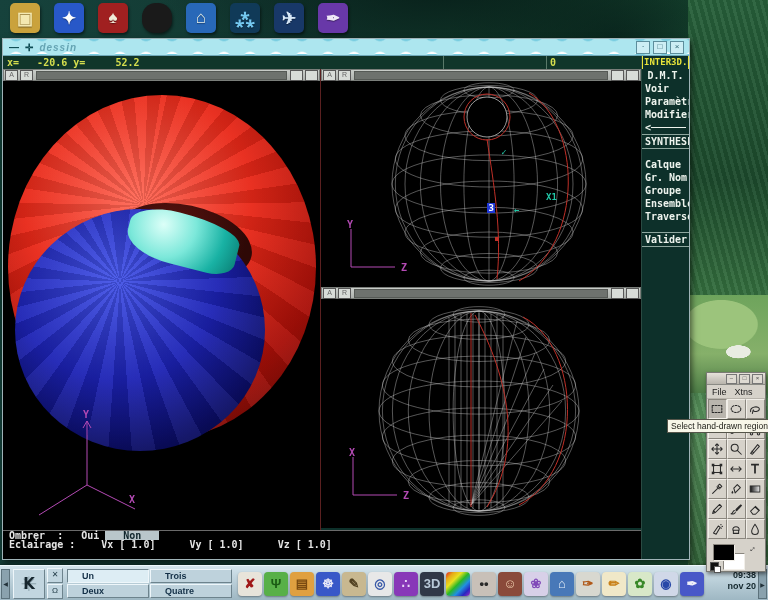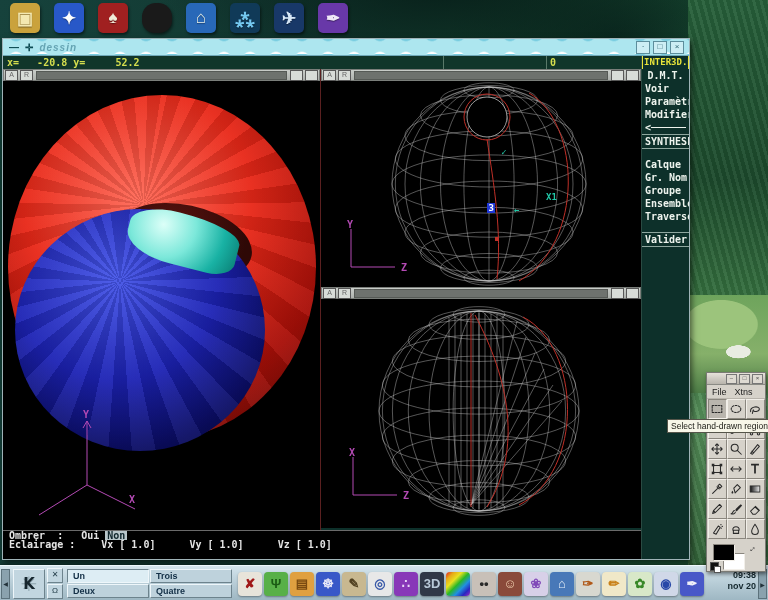--- a/index.html
+++ b/index.html
@@ -87,21 +87,21 @@
   .mi{height:13px;line-height:13px;padding-left:3px;cursor:pointer;white-space:nowrap;overflow:hidden}
   .mi[data-type="center"]{text-align:center;padding-left:0}
   .mi[data-type="arrow"]{position:relative}
   .mi[data-type="arrow"]::after{content:"";position:absolute;left:9px;right:3px;top:6px;border-top:1px solid #edf3ed}
   .mi[data-type="boxed"]{border-top:1px solid #8fa79f;border-bottom:1px solid #8fa79f}
   .mi[data-type="gap"]{height:9px;cursor:default}
   
   .appfooter{grid-column:1/3;grid-row:3;background:#000;border-top:1px solid #6a6a6a;
     font-family:"DejaVu Sans Mono",monospace;font-size:10px;font-weight:bold;color:#e4e4e4}
   .f-row{height:9px;line-height:9px;white-space:pre;display:flex}
-  .f-sel{background:#b9c6ca;color:#10262c;padding:0 2px;margin-left:6px;cursor:pointer}
+  .f-sel{background:#b9c6ca;color:#10262c;padding:0 18px;margin-left:6px;cursor:pointer}
   .f-opt{margin-left:18px;cursor:pointer}
   .f-prompt{height:11px;line-height:11px;background:#062421;color:#25dcc6;padding-left:2px}
   
   .gimp{position:absolute;left:706px;top:372px;width:60px;height:200px;background:#d6d2ca;
     border:1px solid #7a7a74;box-shadow:1px 2px 4px rgba(0,0,0,.5);z-index:30;box-sizing:border-box}
   .g-title{height:11px;background:linear-gradient(#e6e2da,#b8b4ac);border-bottom:1px solid #8a8a84;
     display:flex;align-items:center;justify-content:flex-end;gap:2px;padding-right:2px}
   .g-btn{width:9px;height:8px;border:1px solid #777;background:#dedad2;font-size:6px;line-height:7px;
     text-align:center;color:#444;cursor:pointer}
   .g-menu{height:13px;display:flex;gap:8px;padding-left:5px;font-size:9px;color:#222;align-items:center;
@@ -132,21 +132,21 @@
   .kbtn{width:30px;height:28px;margin-left:3px;border:1px solid;border-color:#eef6fa #6d838d #6d838d #eef6fa;
     background:#c2d6e0;display:flex;align-items:center;justify-content:center;cursor:pointer;position:relative}
   .kbtn .gear{position:absolute;font-size:20px;color:#8fa6b0;line-height:20px}
   .kbtn .k{position:relative;font-weight:bold;font-size:15px;color:#16262e;font-family:"DejaVu Sans",sans-serif}
   .ministack{display:flex;flex-direction:column;gap:1px;margin-left:2px}
   .minibtn{width:14px;height:13px;border:1px solid;border-color:#eef6fa #6d838d #6d838d #eef6fa;background:#c2d6e0;
     font-size:8px;line-height:12px;text-align:center;color:#27404c;cursor:pointer}
   .pager{display:grid;grid-template-columns:82px 82px;grid-auto-flow:column;grid-template-rows:14px 14px;
     gap:1px;margin-left:4px}
   .pgbtn{border:1px solid;border-color:#eef6fa #6d838d #6d838d #eef6fa;background:#bed2dc;
-    font-size:9px;font-weight:bold;color:#132f46;line-height:12px;padding-left:5px;cursor:pointer}
+    font-size:9px;font-weight:bold;color:#132f46;line-height:12px;padding-left:14px;cursor:pointer}
   .pgbtn[data-active="true"]{background:#ddedf4;border-color:#6d838d #eef6fa #eef6fa #6d838d}
   .p-icons{display:flex;gap:2px;margin-left:6px}
   .picon{width:24px;height:24px;border-radius:4px;display:flex;align-items:center;justify-content:center;
     font-size:13px;font-weight:bold;box-shadow:0 1px 2px rgba(0,0,0,.35);cursor:pointer;flex:none}
   .picon[data-variant="rainbow"]{background:linear-gradient(135deg,#e02020,#e8a818,#e8e020,#28b828,#2090e0,#2828c0,#a028c0)}
   .clock{position:absolute;right:12px;top:4px;text-align:right;font-size:9px;font-weight:bold;
     color:#14282e;line-height:11px;cursor:default}
   .p-hide-r{position:absolute;right:1px;top:3px;width:7px;height:28px;background:#8aa2ae;border:1px solid #5c727c;
     color:#23333b;font-size:6px;display:flex;align-items:center;justify-content:center;cursor:pointer}
 </style>
@@ -289,21 +289,21 @@
     <div class="tb-btns">
       <span class="tb-btn">·</span>
       <span class="tb-btn">□</span>
       <span class="tb-btn">×</span>
     </div>
   </div>
 
   <div class="app-grid">
 
     <div class="statusbar">
-      <div class="st-cell-a"><span>x=</span><span>   -20.8</span><span> y=</span><span>     52.2</span></div>
+      <div class="st-cell-a"><span>x=</span><span>   -20.6</span><span> y=</span><span>     52.2</span></div>
       <div class="st-cell-b"></div>
       <div class="st-cell-c">0</div>
     </div>
 
     <div class="vp-left">
       <div class="vph">
         <span class="vph-btn">A</span>
         <span class="vph-btn">R</span>
         <span class="vph-mid"></span>
         <span class="vph-btn"></span>

